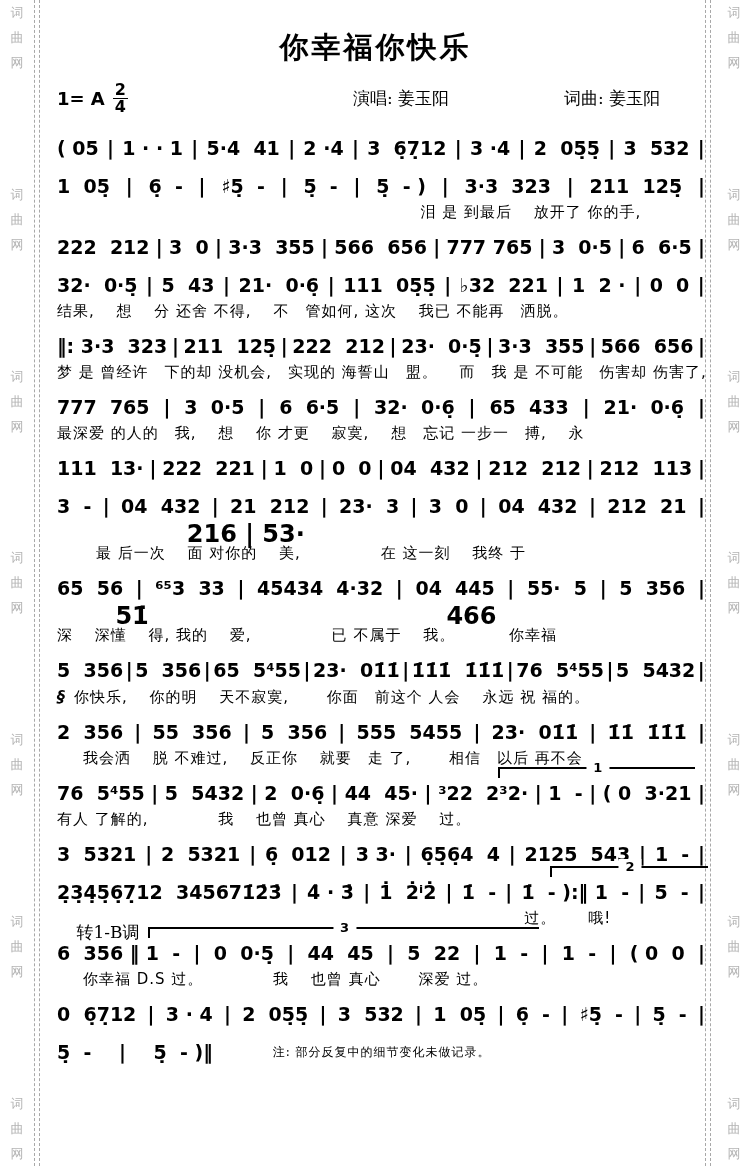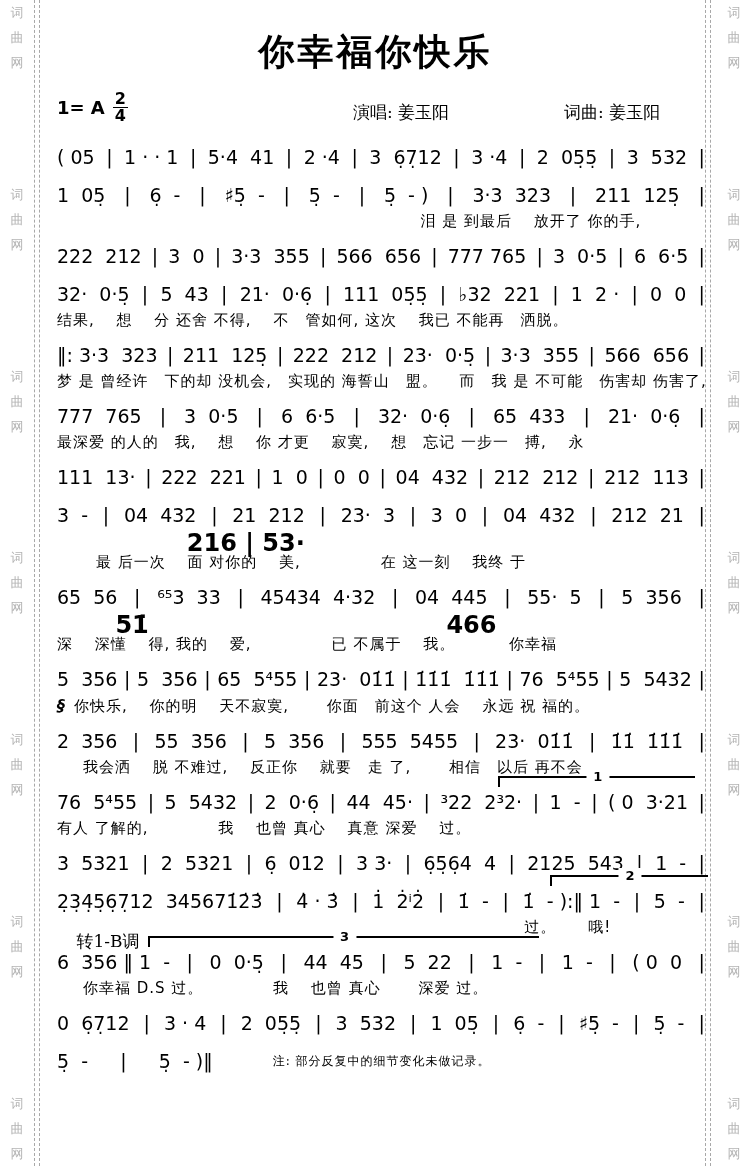--- a/index.html
+++ b/index.html
@@ -15,34 +15,34 @@
   .side-col--right{right:2px;align-items:flex-end;}
   .wm-group{display:flex;flex-direction:column;gap:12px;align-items:center;width:100%;}
   .wm-char{font-family:"DejaVu Serif","Liberation Serif",serif;font-size:13px;color:#b4b4b4;line-height:1;}
   .side-line{position:absolute;top:0;bottom:0;width:0;border-left:1px dashed #a8a8a8;}
   .side-line--l1{left:34px;}
   .side-line--l2{left:39px;}
   .side-line--r1{right:40px;}
   .side-line--r2{right:45px;}
   
   .header{position:relative;padding-top:28px;}
-  .title{text-align:center;font-size:36px;font-weight:bold;letter-spacing:3px;
+  .title{text-align:center;font-size:29px;font-weight:bold;letter-spacing:3px;
     font-family:"DejaVu Sans","Liberation Sans",sans-serif;}
-  .meta{display:flex;align-items:flex-end;margin:14px 57px 0 57px;font-size:17px;}
+  .meta{display:flex;align-items:center;margin:14px 57px 0 57px;font-size:17px;}
   .keysig{display:flex;align-items:center;font-weight:bold;gap:8px;font-size:18px;}
   .timesig{display:inline-flex;flex-direction:column;align-items:center;line-height:1;font-weight:bold;font-size:16px;}
   .timesig .num{padding:0 2px;}
   .timesig .den{border-top:1.5px solid #000;padding:0 2px;}
   .meta-singer{margin-left:225px;font-family:"DejaVu Serif","Liberation Serif",serif;}
   .meta-composer{margin-left:115px;font-family:"DejaVu Serif","Liberation Serif",serif;}
   
   .score{position:relative;margin:20px 45px 0 57px;}
   .row{position:relative;margin-bottom:11px;}
   .notes{display:flex;justify-content:space-between;align-items:center;
-    font-weight:normal;font-size:19px;line-height:27px;white-space:pre;}
+    font-weight:bold;font-size:19px;line-height:27px;white-space:pre;}
   .notes.fit-left{display:inline-flex;gap:14px;}
   .seg{white-space:pre;}
   .barline{padding:0 1px;color:#000;}
   .sub-line{position:relative;height:21px;font-weight:bold;font-size:24px;}
   .sub-note{position:absolute;top:0;white-space:pre;}
   .lyrics{font-size:15px;line-height:21px;letter-spacing:1px;margin-top:2px;
     font-family:"DejaVu Sans","Liberation Sans",sans-serif;white-space:pre;}
   .segno{font-weight:bold;font-style:italic;font-size:16px;margin-right:8px;}
   .volta{position:absolute;top:-13px;height:9px;border-top:2px solid #000;border-left:2px solid #000;}
   .volta-label{position:absolute;top:-9px;left:50%;transform:translateX(-50%);

